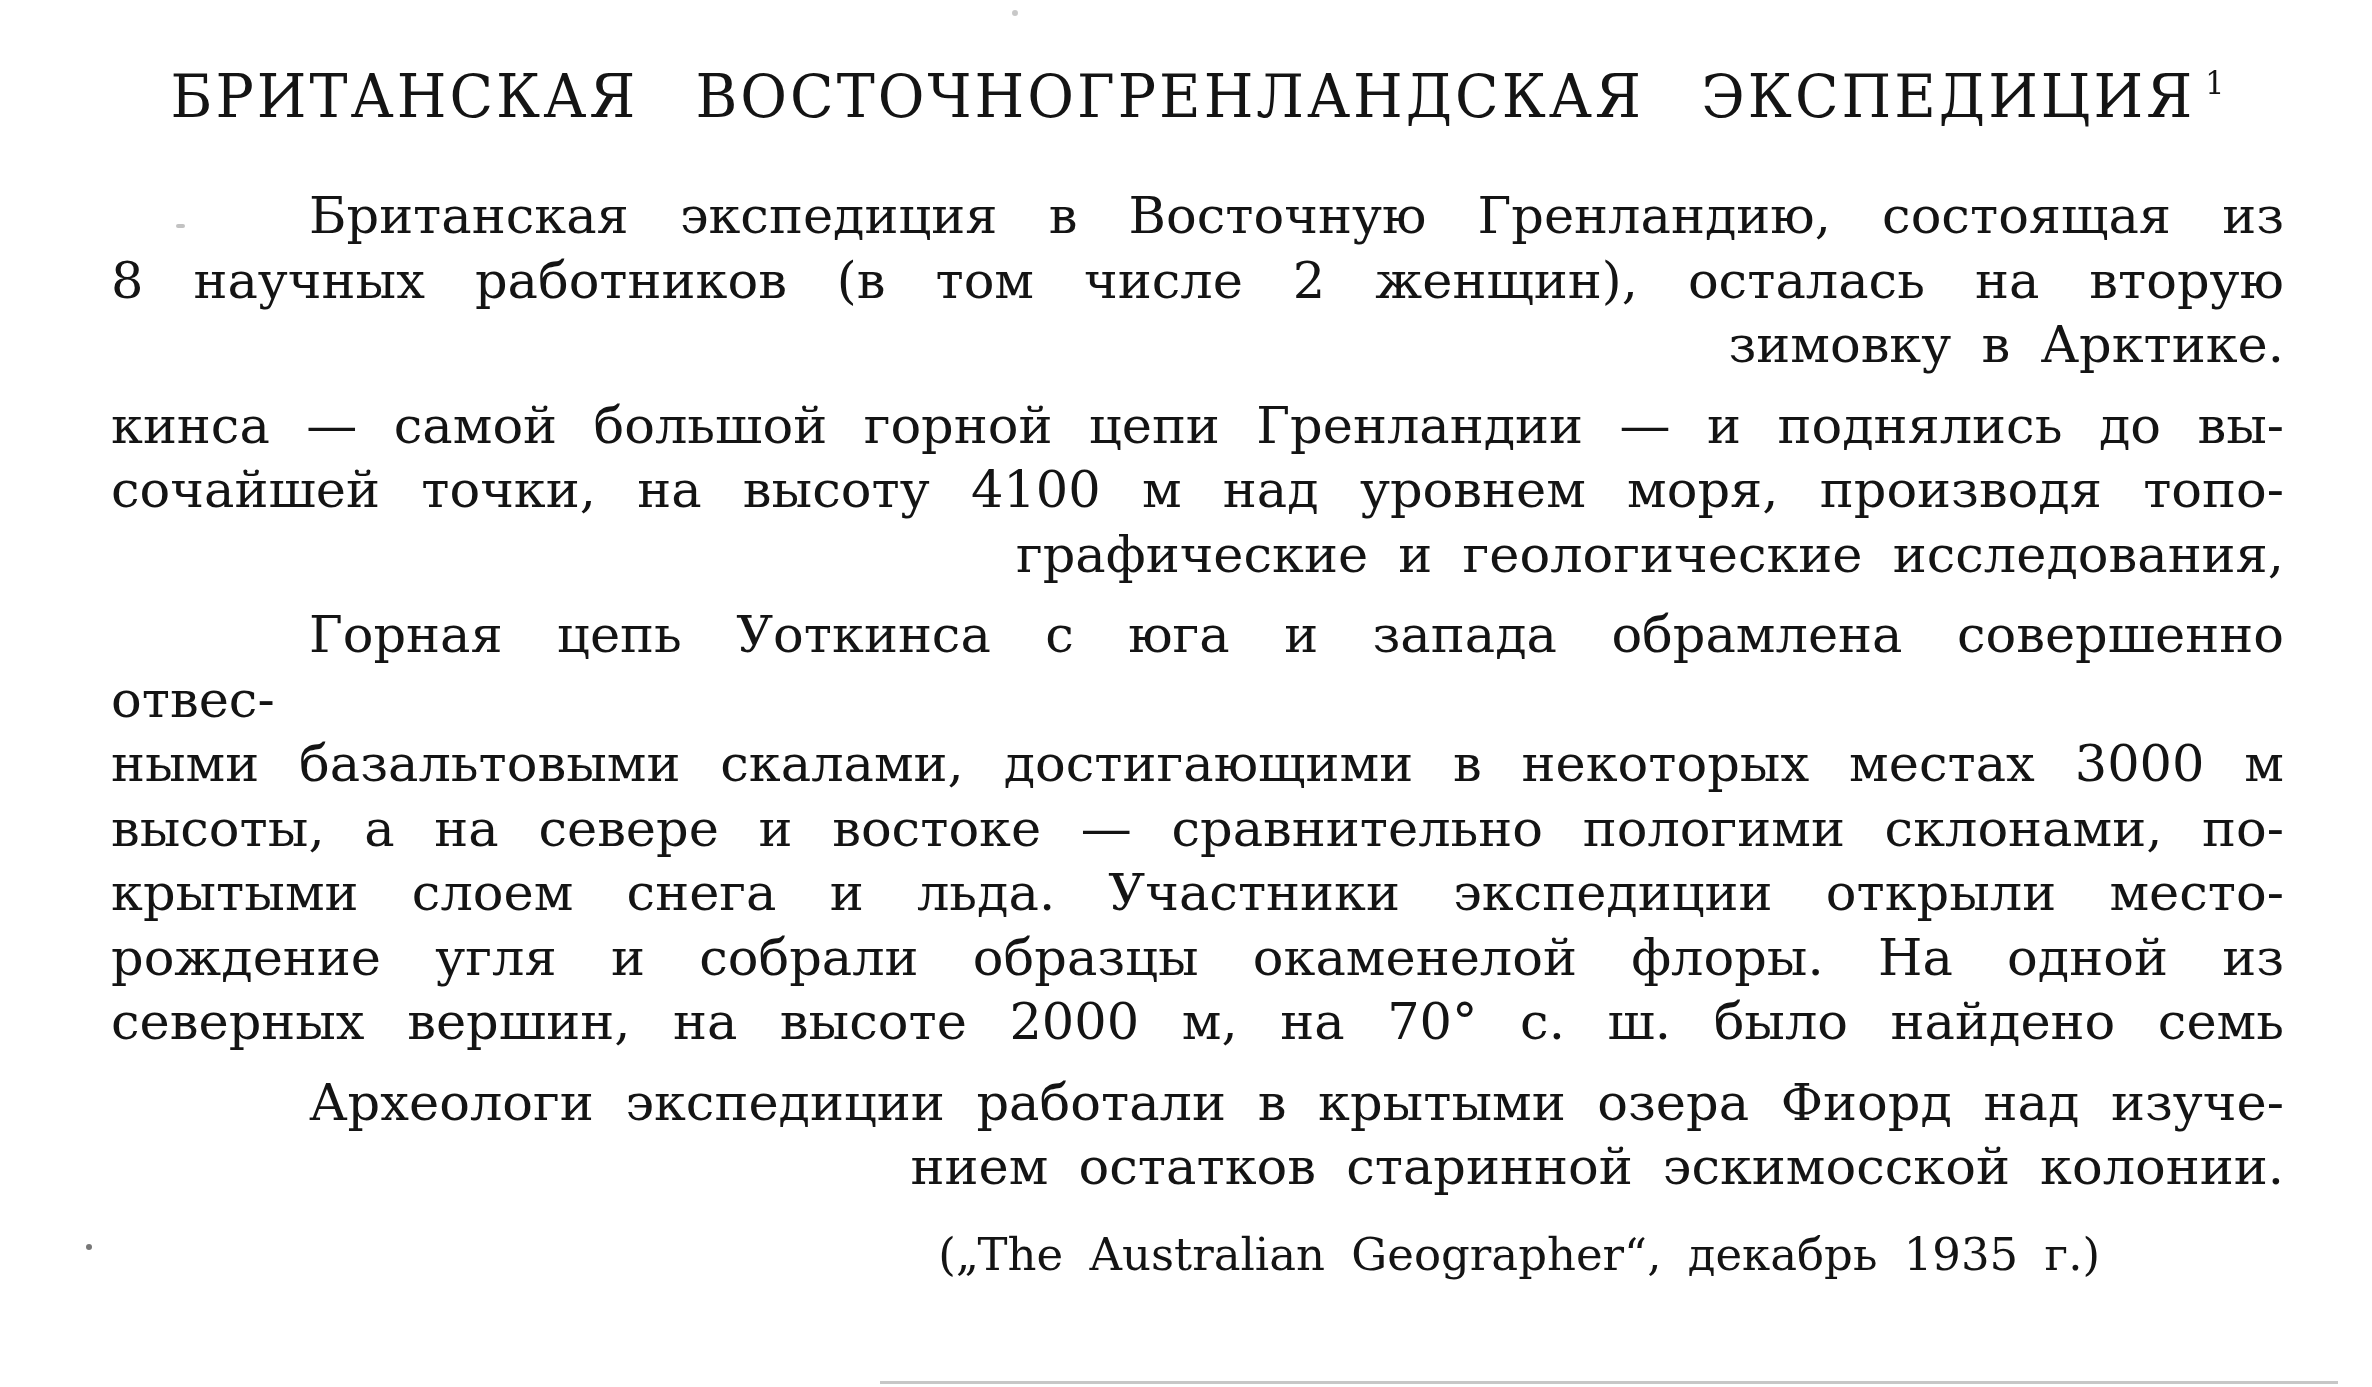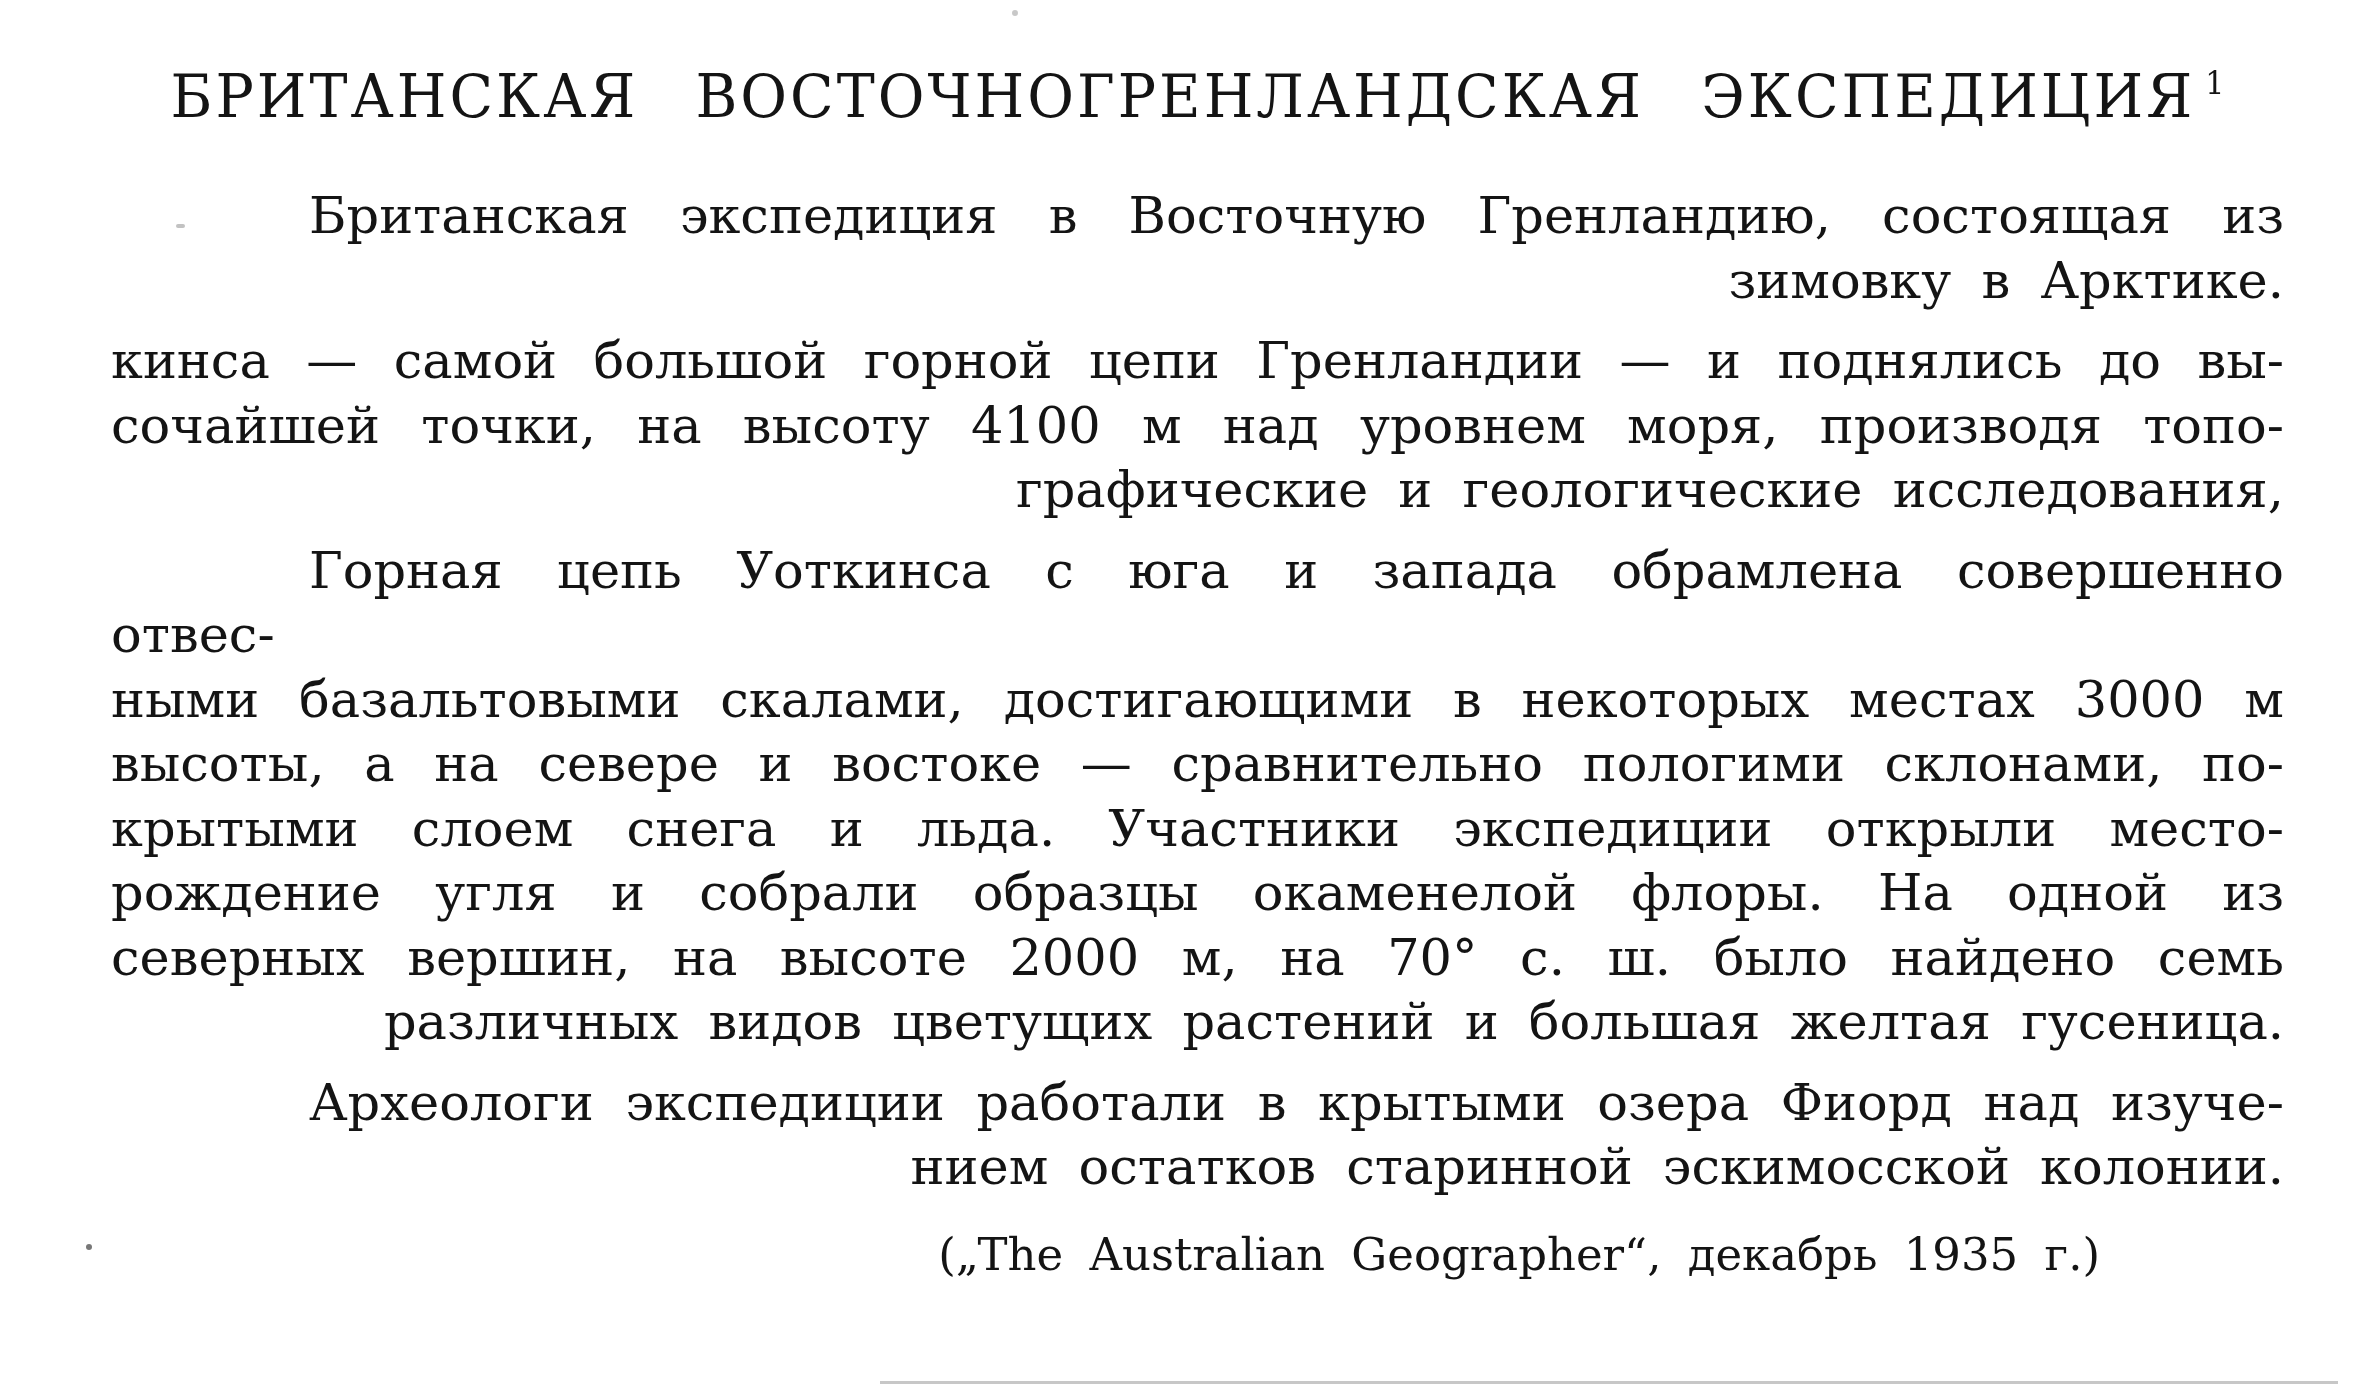--- a/index.html
+++ b/index.html
@@ -77,35 +77,35 @@
 </head>
 <body>
 
 <div class="page">
 
   <h1 class="title"><span>БРИТАНСКАЯ ВОСТОЧНОГРЕНЛАНДСКАЯ ЭКСПЕДИЦИЯ</span><sup class="fnmark">1</sup></h1>
 
   <div class="text-block">
       <div class="paragraph">
         <div class="line first just">Британская экспедиция в Восточную Гренландию, состоящая из</div>
+        <div class="line just">8 научных работников (в том числе 2 женщин), осталась на вторую</div>
         <div class="line">зимовку в Арктике.</div>
       </div>
       <div class="paragraph">
         <div class="line just">кинса — самой большой горной цепи Гренландии — и поднялись до вы-</div>
         <div class="line just">сочайшей точки, на высоту 4100 м над уровнем моря, производя топо-</div>
         <div class="line">графические и геологические исследования,</div>
       </div>
       <div class="paragraph">
         <div class="line first just">Горная цепь Уоткинса с юга и запада обрамлена совершенно отвес-</div>
         <div class="line just">ными базальтовыми скалами, достигающими в некоторых местах 3000 м</div>
         <div class="line just">высоты, а на севере и востоке — сравнительно пологими склонами, по-</div>
         <div class="line just">крытыми слоем снега и льда. Участники экспедиции открыли место-</div>
         <div class="line just">рождение угля и собрали образцы окаменелой флоры. На одной из</div>
         <div class="line just">северных вершин, на высоте 2000 м, на 70° с. ш. было найдено семь</div>
-        <div class="line">различных видов цветущих растений и большая желтая гусеница.</div>
       </div>
       <div class="paragraph">
         <div class="line first just">Археологи экспедиции работали в крытыми озера Фиорд над изуче-</div>
         <div class="line">нием остатков старинной эскимосской колонии.</div>
       </div>
     </div>
 
   <div class="source">(„The Australian Geographer“, декабрь 1935 г.)</div>
 
   <div class="artifact speck-top"></div>

